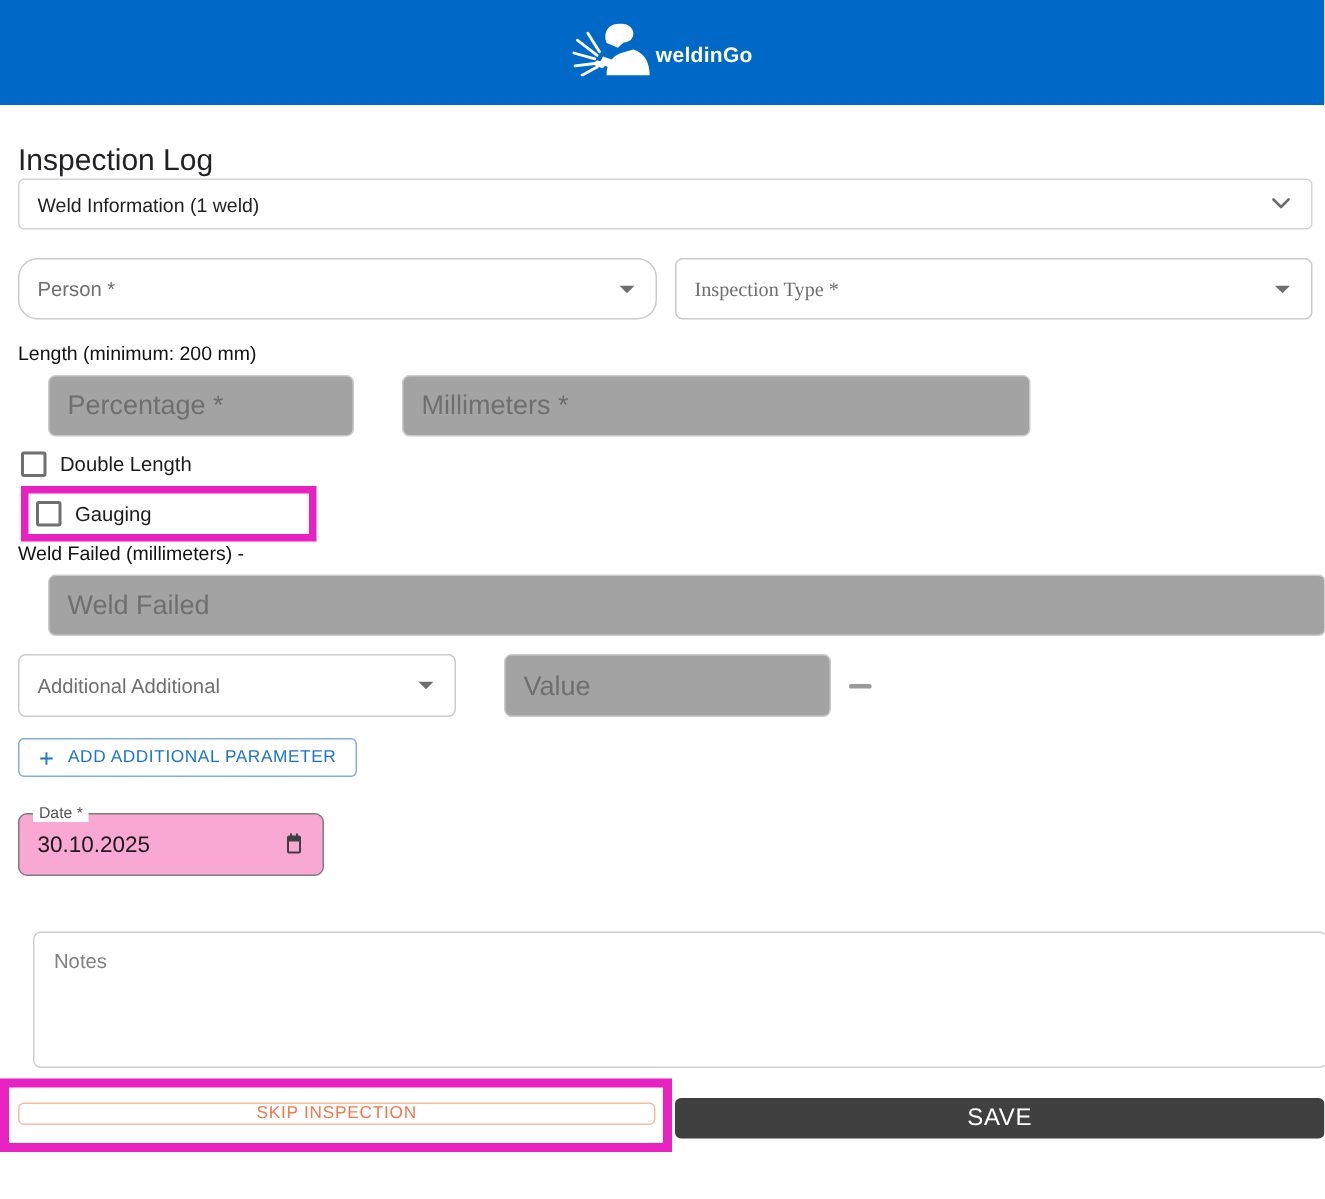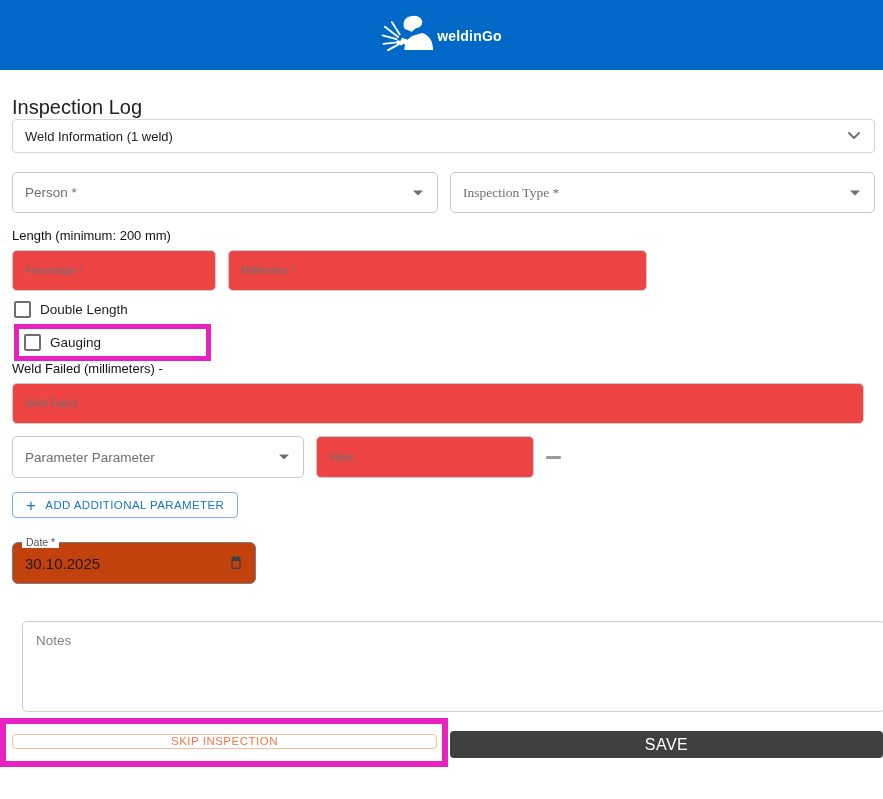--- a/index.html
+++ b/index.html
@@ -23,28 +23,28 @@
 
   
   .field { border: 1px solid #cbcbcb; border-radius: 5px; background: #fff;
     display: flex; align-items: center; color: #6f6f6f; font-size: 13.5px; position: relative; }
   .field .ph { color: #6f6f6f; }
   .select-arrow { position: absolute; right: 14px; top: 50%; transform: translateY(-50%);
     width: 0; height: 0; border-left: 5px solid transparent; border-right: 5px solid transparent;
     border-top: 5px solid #6f6f6f; }
 
   .row-selects { display: flex; gap: 12px; margin-top: 19px; }
-  .sel-person { width: 426px; height: 41px; padding-left: 12px; }
+  .sel-person { width: 426px; height: 41px; padding-left: 12px; border-radius: 13px; }
   .sel-type   { width: 425px; height: 41px; padding-left: 12px; font-family: Liberation Serif, serif; }
 
   .section-label { margin-top: 15px; font-size: 13px; color: #111; }
 
   .row-length { display: flex; gap: 12px; margin-top: 7px; }
-  .inp { border: 1px solid #cbcbcb; border-radius: 5px; font-size: 10px; color: #1f1f1f;
-    padding: 0 12px; outline: none; background:#ef4444; }
+  .inp { border: 1px solid #cbcbcb; border-radius: 5px; font-size: 18px; color: #1f1f1f;
+    padding: 0 12px; outline: none; background:#a3a3a3;margin-left:20px; }
   .inp::placeholder { color: #6f6f6f; opacity: 1; }
   .inp-percentage { width: 204px; height: 41px; }
   .inp-millimeters { width: 419px; height: 41px; }
 
   
   .check-row { display: flex; align-items: center; margin-top: 10px; margin-left: 2px; }
   .checkbox { width: 17px; height: 17px; border: 2px solid #6f6f6f; border-radius: 2px;
     background: #fff; cursor: pointer; flex: none; }
   .check-label { margin-left: 9px; font-size: 13.5px; color: #1c1c1c; }
 
@@ -60,22 +60,22 @@
   .inp-value { width: 218px; height: 42px; }
   .minus-icon { width: 15px; height: 3px; background: #9a9a9a; border-radius: 1px; cursor: pointer; }
 
   .add-param-btn { margin-top: 14px; height: 26px; display: inline-flex; align-items: center;
     gap: 9px; padding: 0 13px; background: #fff; border: 1px solid #7fb0e0; border-radius: 4px;
     color: #1974cd; font-size: 11.5px; letter-spacing: 0.4px; cursor: pointer;
     font-family: "Liberation Sans", sans-serif; }
   .plus-glyph { font-size: 17px; font-weight: 400; line-height: 1; color: #1974cd; }
 
   
-  .date-wrap { margin-top: 24px; position: relative; width: 244px; height: 42px;
-    border: 1px solid #7d7d7d; border-radius: 6px; background: #c2410c;
+  .date-wrap { margin-top: 24px; position: relative; width: 204px; height: 42px;
+    border: 1px solid #7d7d7d; border-radius: 6px; background: #f9a8d4;
     display: flex; align-items: center; padding: 0 10px 0 12px; }
   .date-label { position: absolute; top: -7px; left: 9px; background: #fff; padding: 0 4px;
     font-size: 10.5px; color: #555; }
   .date-input { border: none; outline: none; font-size: 15px; color: #1b1b1b; width: 140px;
     font-family: "Liberation Sans", sans-serif; background: transparent; }
   .calendar-icon { position: absolute; right: 11px; top: 50%; transform: translateY(-50%);
     width: 16px; height: 16px; cursor: pointer; }
 
   .notes { margin-top: 37px; width: 863px; height: 91px; resize: none;
     border: 1px solid #cfcfcf; border-radius: 5px; padding: 11px 13px; font-size: 13.5px;
@@ -156,21 +156,21 @@
       <span class="check-label">Gauging</span>
     </div>
   </div>
 
   <div class="weld-failed-label">Weld Failed (millimeters) -</div>
 
   <input class="inp inp-weld-failed" type="text" placeholder="Weld Failed" style="">
 
   <div class="row-param">
     <div class="field sel-param">
-      <span class="ph">Parameter Parameter</span>
+      <span class="ph">Additional Additional</span>
       <span class="select-arrow"></span>
     </div>
     <input class="inp inp-value" type="text" placeholder="Value" style="">
     <span class="minus-icon"></span>
   </div>
 
   <button class="add-param-btn">
     <span class="plus-glyph">+</span>
     <span>ADD ADDITIONAL PARAMETER</span>
   </button>

